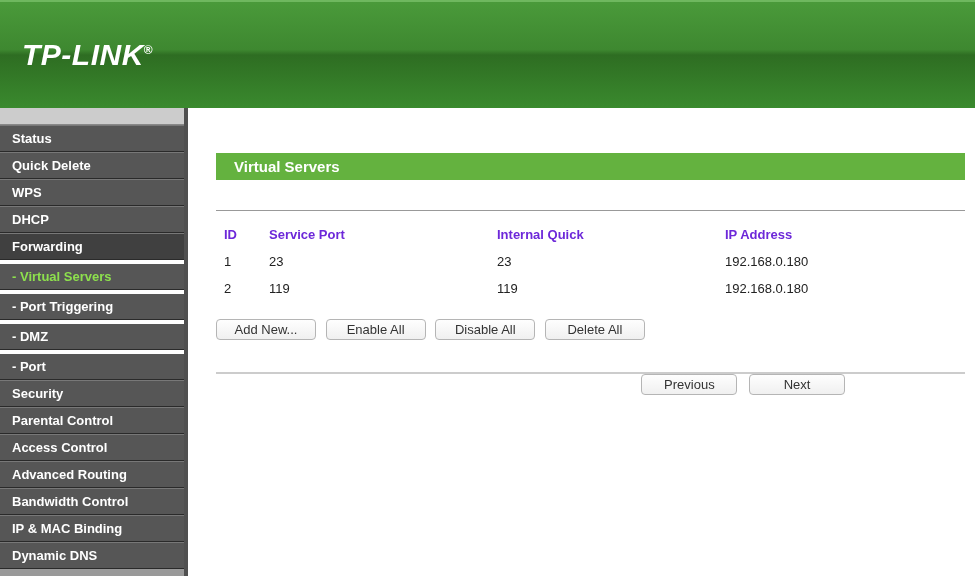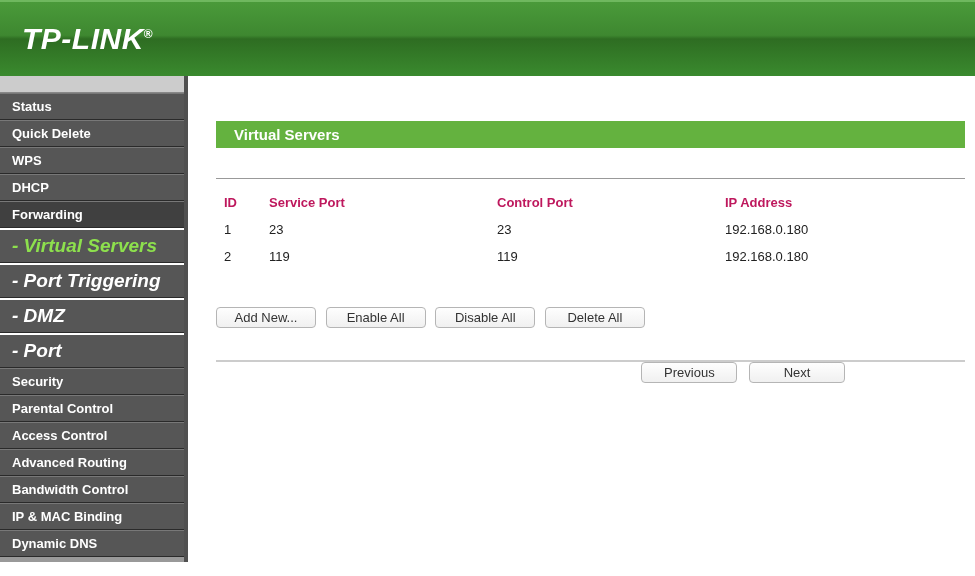--- a/index.html
+++ b/index.html
@@ -1,20 +1,20 @@
 <!DOCTYPE html>
 <html><head>
   <meta charset="utf-8">
   <style>
     * { margin: 0; padding: 0; box-sizing: border-box; }
     body { font-family: Arial, Helvetica, sans-serif; font-size: 13px; background: #fff; width: 975px; height: 576px; overflow: hidden; }
     
     .header {
       background: linear-gradient(to bottom, #4a9a3a 0%, #3e8830 45%, #2e6d22 50%, #3a8a2e 100%);
-      height: 76px;
+      height: 108px;
       border-top: 2px solid #6fb85f;
       display: flex;
       align-items: center;
       padding-left: 22px;
     }
     .logo {
       color: #fff;
       font-size: 30px;
       font-weight: 900;
       letter-spacing: 0.5px;
@@ -41,49 +41,48 @@
       border-bottom: 1px solid #2a2a2a;
       cursor: pointer;
       font-size: 13px;
     }
     .nav-item.active { background: #404040; color: #fff; }
     .sub-item {
       background: #565656;
       color: #fff;
       font-weight: bold;
       padding: 5px 12px;
-      border-top: 2px solid #ffffff;
+      border-top: 4px solid #ffffff;
       border-bottom: 1px solid #2a2a2a;
       cursor: pointer;
-      font-size: 19px;
-      font-style: italic;
+      font-size: 13px;
     }
     .sub-item.active { color: #8de04d; }
     
     .content {
       flex: 1;
       padding: 45px 10px 4px 28px;
       background: #fff;
     }
     .title-bar {
       background: #64b23f;
       color: #fff;
       font-weight: bold;
       font-size: 15px;
       padding: 5px 18px;
     }
     .separator { border-top: 1px solid #999; margin: 30px 0 10px 0; }
     .table { width: 100%; border-collapse: collapse; margin-top: 0; }
-    .table th { text-align: left; font-weight: bold; padding: 6px 8px; font-size: 13px; color: #be185d; }
+    .table th { text-align: left; font-weight: bold; padding: 6px 8px; font-size: 13px; color: #6d28d9; }
     .table td { padding: 6px 8px; font-size: 13px; color: #222; }
     .col-id { width: 45px; }
     .col-sp { width: 228px; }
     .col-ip-h { width: 228px; }
     
-    .button-row { margin-top: 37px; }
+    .button-row { margin-top: 17px; }
     .btn {
       display: inline-block;
       min-width: 100px;
       padding: 2px 8px;
       background: linear-gradient(to bottom, #fefefe, #f0f0f0);
       border: 1px solid #b5b5b5;
       border-radius: 4px;
       font-size: 13px;
       text-align: center;
       cursor: pointer;
@@ -126,21 +125,21 @@
   </div>
 
   <div class="content">
     <div class="title-bar">Virtual Servers</div>
     <div class="separator"></div>
     <table class="table">
       <thead>
         <tr>
           <th class="col-id">ID</th>
           <th class="col-sp">Service Port</th>
-          <th class="col-ip-h">Control Port</th>
+          <th class="col-ip-h">Internal Quick</th>
           <th>IP Address</th>
         </tr>
       </thead>
       <tbody>
         <tr>
           <td>1</td>
           <td>23</td>
           <td>23</td>
           <td>192.168.0.180</td>
         </tr>

